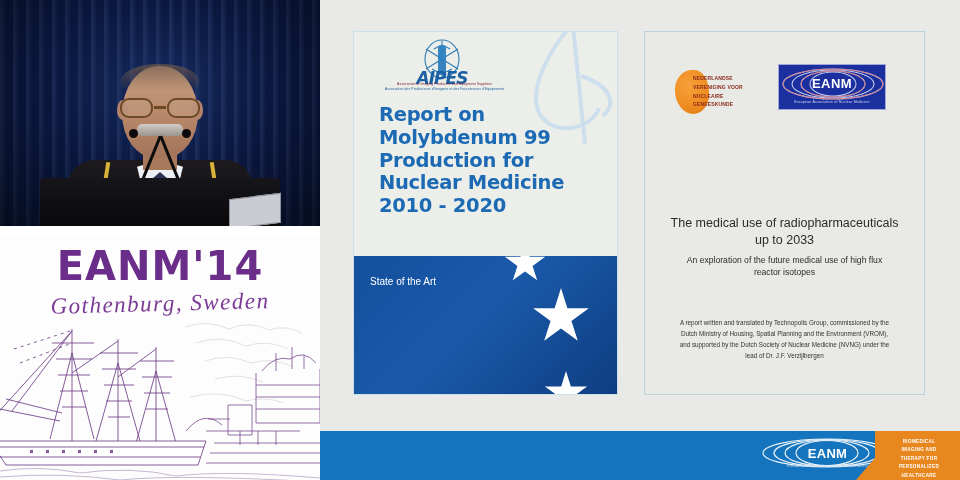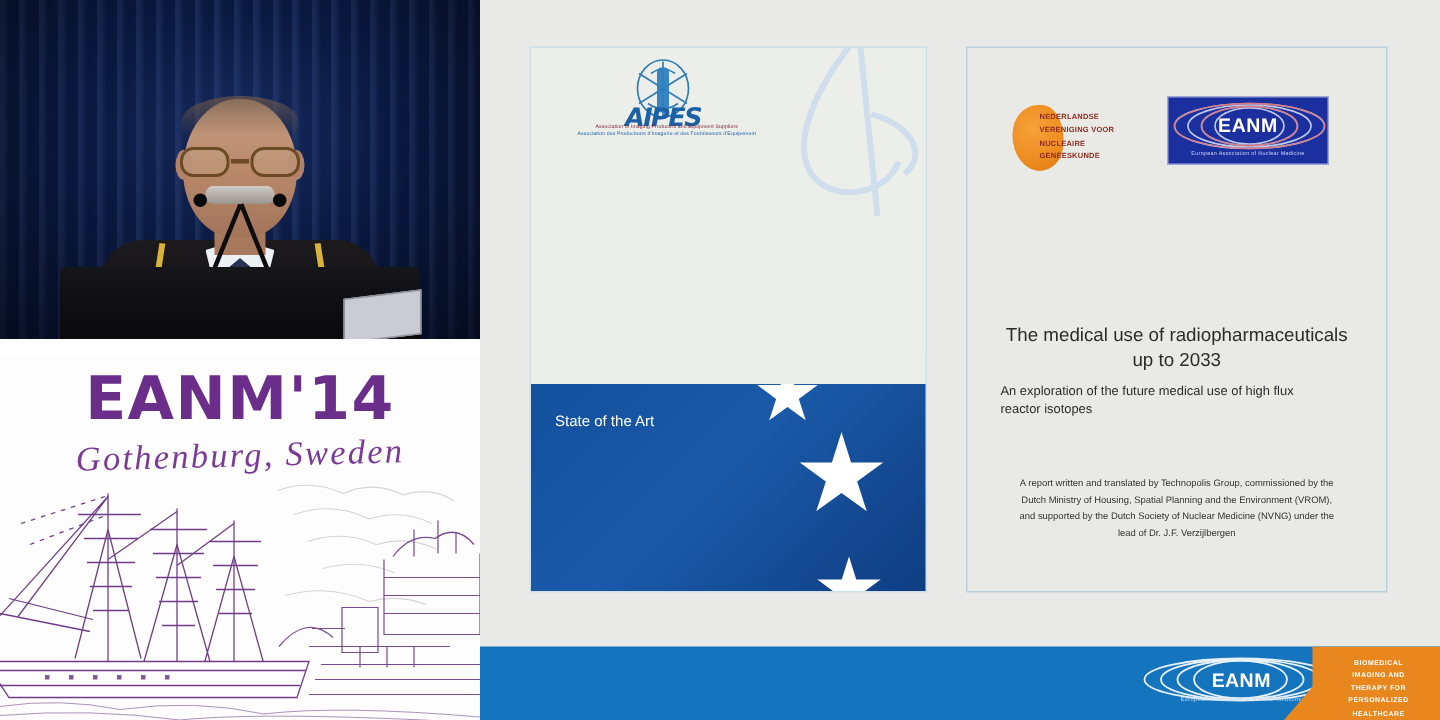--- a/index.html
+++ b/index.html
@@ -120,21 +120,21 @@
   .eanm-box { position:absolute; right:38px; top:32px; width:108px; height:46px;
     background:#1b2f9e; border:1px solid #9fa8d8; overflow:hidden; }
   .eanm-rings { position:absolute; inset:0; }
   .eanm-word { position:absolute; left:0; right:0; top:11px; text-align:center;
     color:#ffffff; font-weight:bold; font-size:13px; letter-spacing:.4px; }
   .eanm-sub { position:absolute; left:0; right:0; bottom:5px; text-align:center;
     color:#cfd6f3; font-size:3.6px; letter-spacing:.2px; }
 
   .doc2-h1 { position:absolute; left:14px; right:14px; top:183px; text-align:center;
     font-size:12.5px; color:#2b2b2b; line-height:1.35; }
-  .doc2-h2 { position:absolute; left:22px; right:22px; top:222px; 
+  .doc2-h2 { position:absolute; left:22px; right:22px; top:222px; text-align:center;
     font-size:8.6px; color:#2b2b2b; line-height:1.4; }
   .doc2-p { position:absolute; left:30px; right:30px; top:285px; text-align:center;
     font-size:6.3px; color:#333333; line-height:1.75; }
 
   
   .banner { position:absolute; left:320px; top:431px; width:640px; height:49px;
     background:#1474bd; overflow:hidden; }
   .banner-eanm { position:absolute; left:440px; top:4px; width:135px; height:41px; }
   .b-word { position:absolute; left:0; right:0; top:11px; text-align:center;
     color:#ffffff; font-weight:bold; font-size:13px; letter-spacing:.3px; }
@@ -273,20 +273,25 @@
             </g>
             <rect x="56" y="6" width="8" height="30" rx="3" fill="#2d7fc0" opacity=".95"></rect>
             <text x="60" y="45" text-anchor="middle" font-family="DejaVu Sans, sans-serif" font-size="17" font-weight="bold" font-style="italic" fill="#1b5fa5" letter-spacing="-1">AIPES</text>
           </svg>
         </div>
         <div class="aipes-tag">
           <div>Association of Imaging Producers and Equipment Suppliers</div>
           <div class="l2">Association des Producteurs d'Imagerie et des Fournisseurs d'Equipement</div>
         </div>
 
+        <div class="doc1-title" style="white-space:pre-line">Report on
+Molybdenum 99
+Production for
+Nuclear Medicine
+2010 - 2020</div>
       </div>
 
       <div class="doc1-blue">
         <div class="star s1"></div>
         <div class="star s2"></div>
         <div class="star s3"></div>
         <div class="sat">State of the Art</div>
       </div>
     </div>
 

